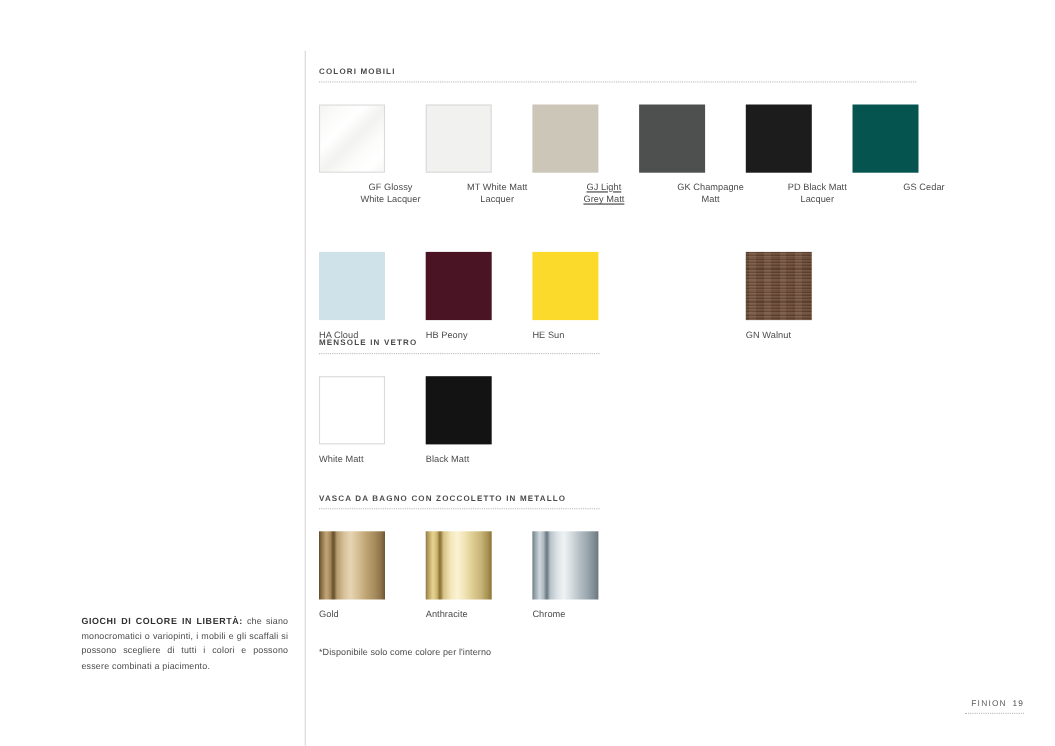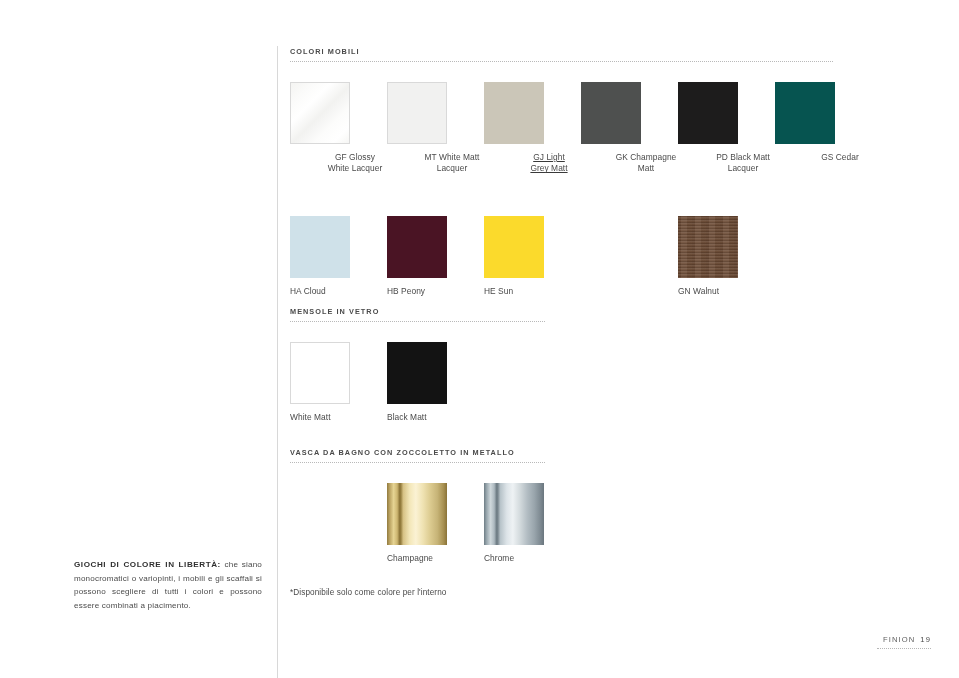--- a/index.html
+++ b/index.html
@@ -48,21 +48,21 @@
   
   .main {
     position: absolute;
     left: 290px;
     top: 0;
     width: 640px;
     height: 678px;
   }
 
   .section { position: absolute; left: 0; width: 640px; }
-  .section-1 { top: 47px; }
+  .section-1 { top: 60px; }
   .section-2 { top: 307px; }
   .section-3 { top: 448px; }
 
   .section-title {
     font-size: 7.3px;
     font-weight: 700;
     letter-spacing: 1.05px;
     color: #4a4a4a;
     text-transform: uppercase;
     margin: 0 0 5px 0;
@@ -280,23 +280,27 @@
         <div class="swatch-label">Black Matt</div>
       </div>
     </div>
   </div>
 
   <div class="section section-3">
     <div class="section-title">VASCA DA BAGNO CON ZOCCOLETTO IN METALLO</div>
     <div class="dotted-rule rule-nar"></div>
 
     <div class="swatch-row" style="margin-top:19px;">
+      <div class="swatch-cell" style="left:0px;">
+        <div class="swatch sw-metal-gold"></div>
+        <div class="swatch-label">Gold</div>
+      </div>
       <div class="swatch-cell" style="left:97px;">
         <div class="swatch sw-metal-champagne"></div>
-        <div class="swatch-label">Champagne</div>
+        <div class="swatch-label">Anthracite</div>
       </div>
       <div class="swatch-cell" style="left:194px;">
         <div class="swatch sw-metal-chrome"></div>
         <div class="swatch-label">Chrome</div>
       </div>
     </div>
   </div>
 
   <div class="footnote">*Disponibile solo come colore per l'interno</div>
 </div>

